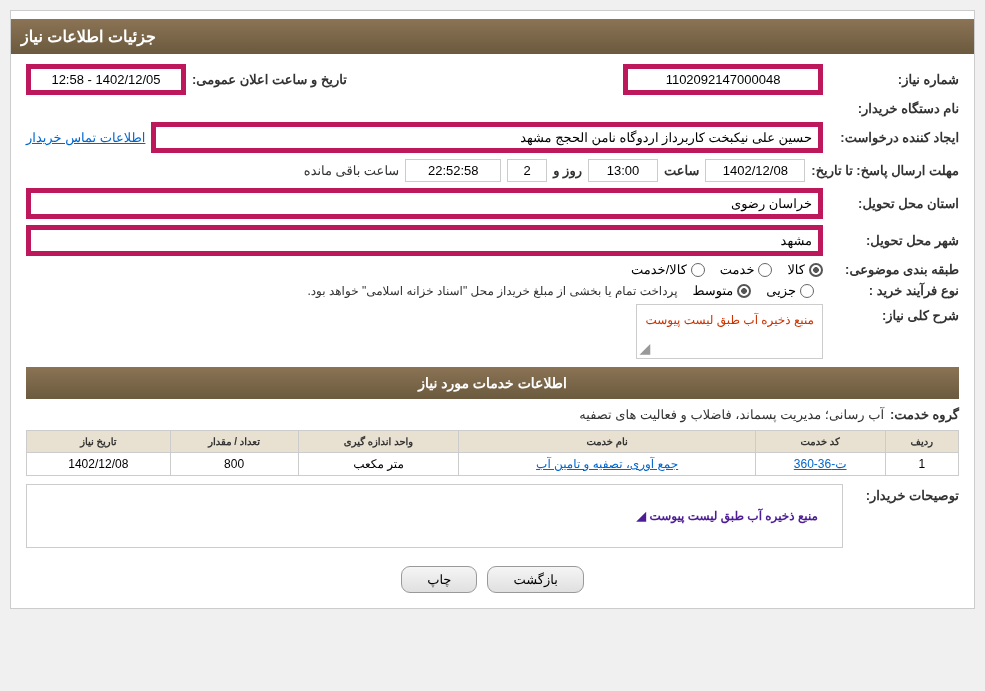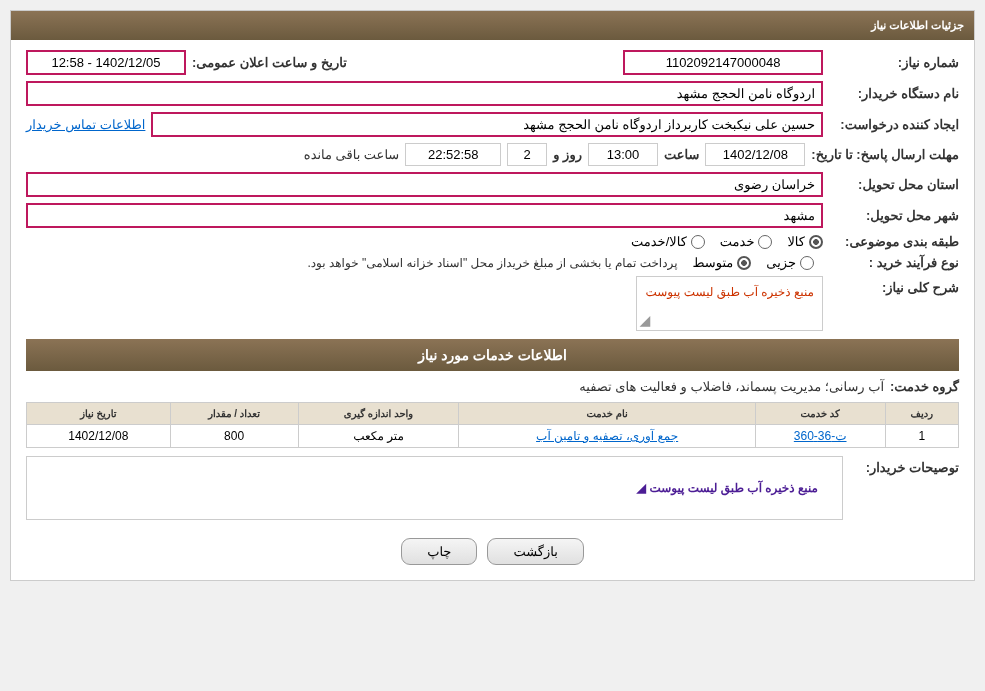--- a/index.html
+++ b/index.html
@@ -15,43 +15,44 @@
       background: #f0f0f0;
       padding: 10px;
     }
     .main-container {
       background: #fff;
       border: 1px solid #ccc;
     }
     .header-bar {
       background: linear-gradient(to bottom, #8B7355, #6B5A3E);
       color: #fff;
-      text-align: right;
+      text-align: left;
       padding: 8px 10px;
-      font-size: 11px;
-      font-weight: bold;
+      font-size: 16px;
+      font-weight: bold;
+      margin-top: 8px;
     }
     .content {
       padding: 10px 15px;
     }
     .info-row {
       display: flex;
       align-items: center;
       margin-bottom: 6px;
       gap: 6px;
     }
     .label {
       color: #333;
       font-weight: bold;
       white-space: nowrap;
       min-width: 130px;
       text-align: right;
     }
     .value-box {
-      border: 2px solid #be185d;
+      border: 5px solid #be185d;
       background: #fff;
       padding: 3px 6px;
       min-height: 22px;
       flex: 1;
       text-align: right;
     }
     .blue-link {
       color: #0066cc;
       text-decoration: underline;
       cursor: pointer;
@@ -227,21 +228,20 @@
       <div class="info-row">
         <span class="label">شماره نیاز:</span>
         <div class="value-box" style="flex:0 0 200px; text-align:center;">1102092147000048</div>
         <div style="flex:1;"></div>
         <span class="label" style="min-width:auto;">تاریخ و ساعت اعلان عمومی:</span>
         <div class="value-box" style="flex:0 0 160px; text-align:center;">1402/12/05 - 12:58</div>
       </div>
 
       <div class="info-row">
         <span class="label">نام دستگاه خریدار:</span>
-        <div class="value-box">اردوگاه نامن الحجج مشهد</div>
       </div>
 
       <div class="info-row">
         <span class="label">ایجاد کننده درخواست:</span>
         <div class="value-box">حسین علی نیکبخت کاربرداز اردوگاه نامن الحجج مشهد</div>
         <span class="blue-link">اطلاعات تماس خریدار</span>
       </div>
 
       <div class="info-row">
         <span class="label">مهلت ارسال پاسخ: تا تاریخ:</span>

